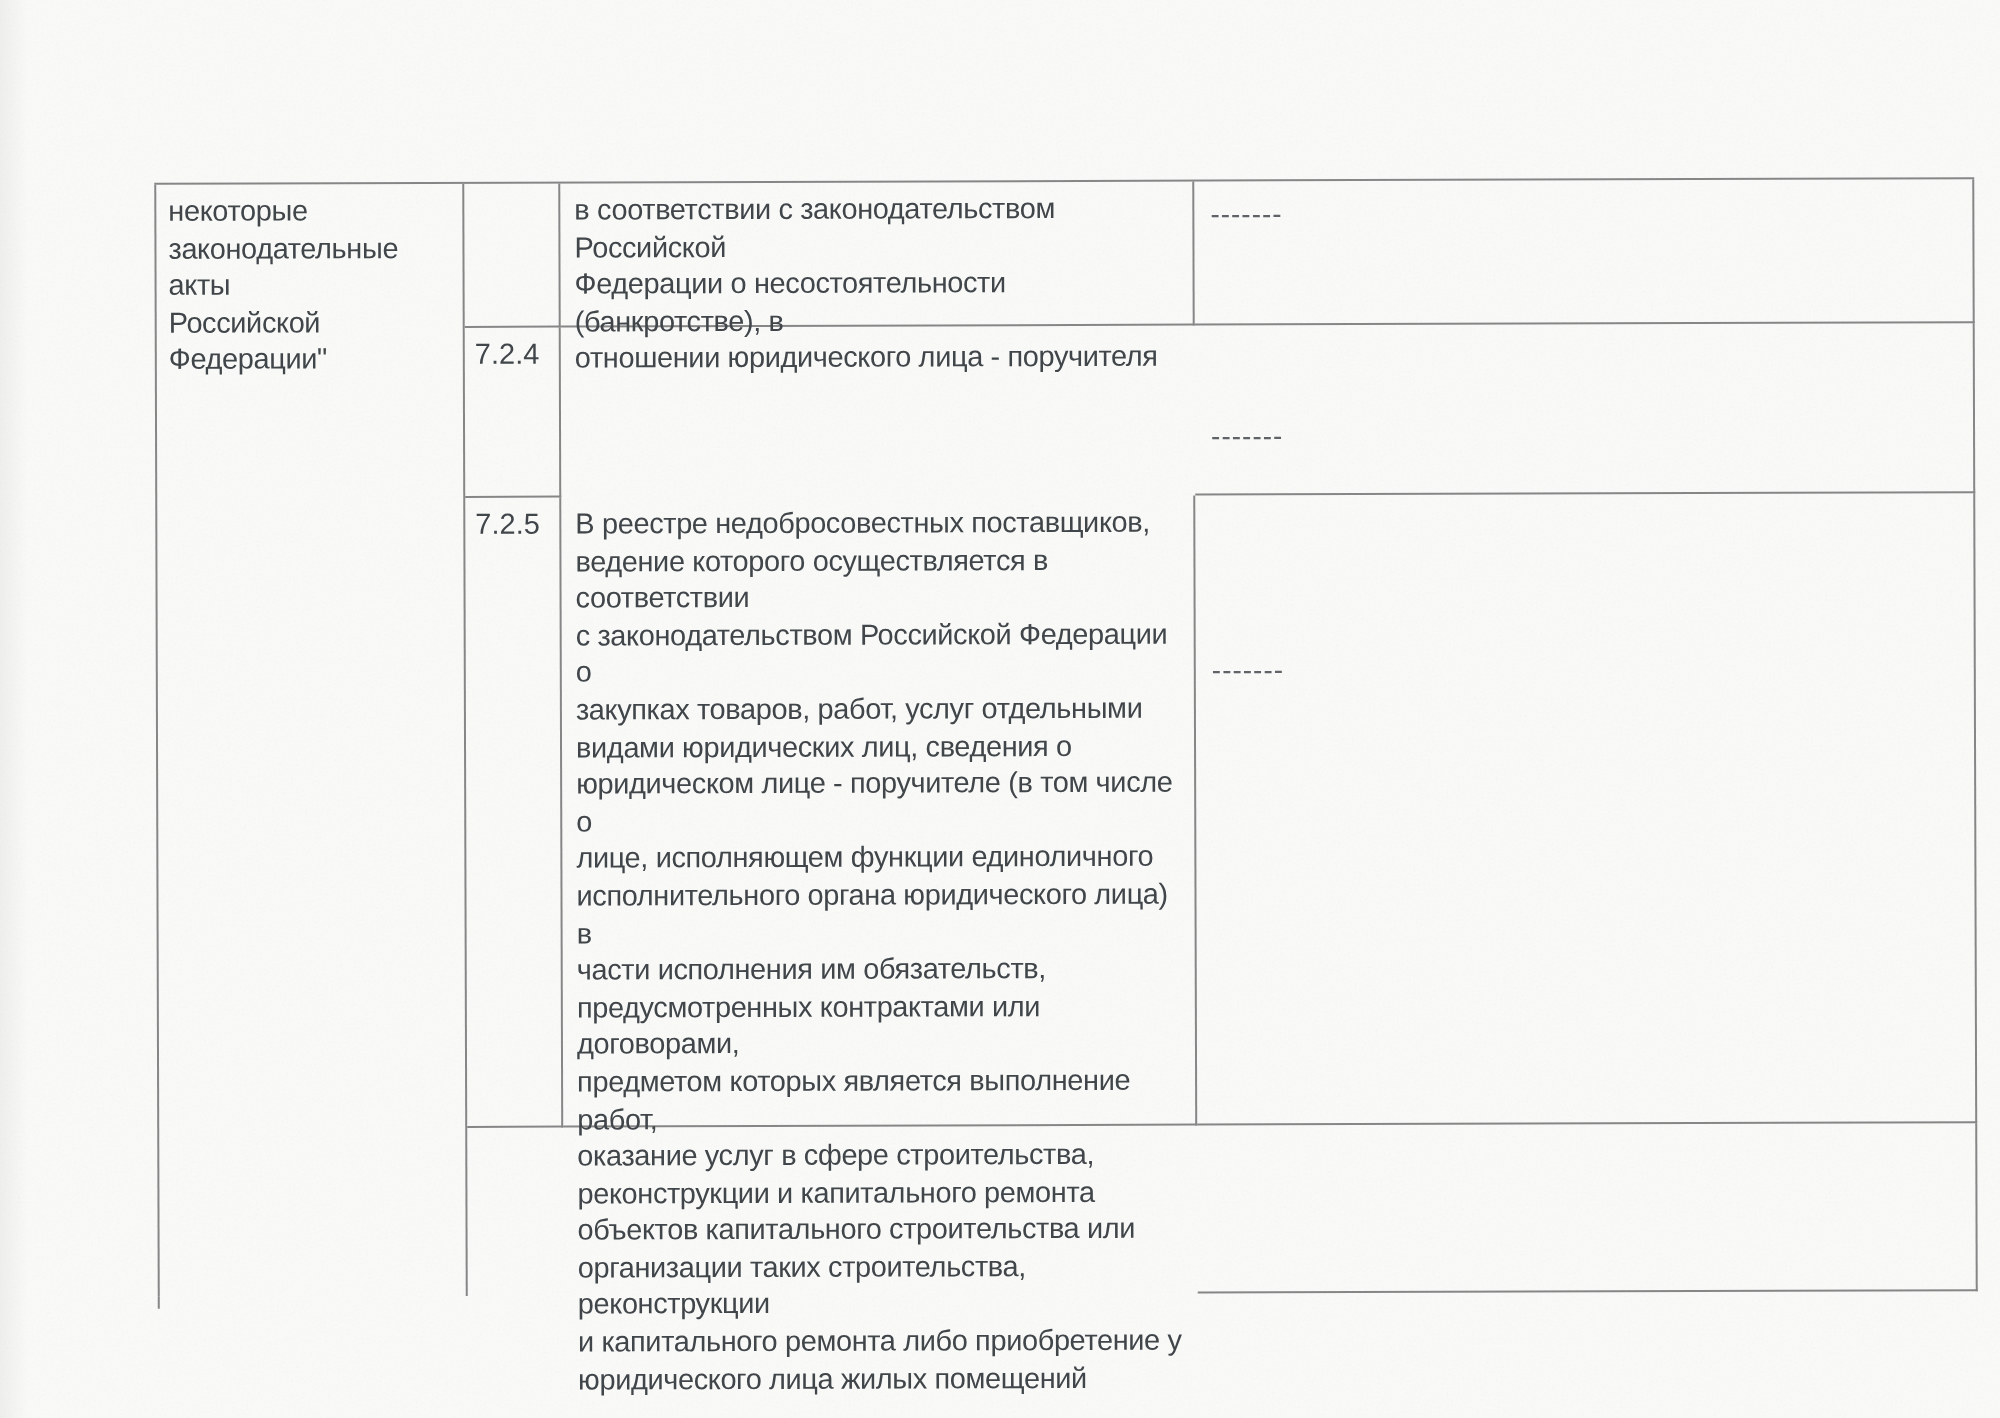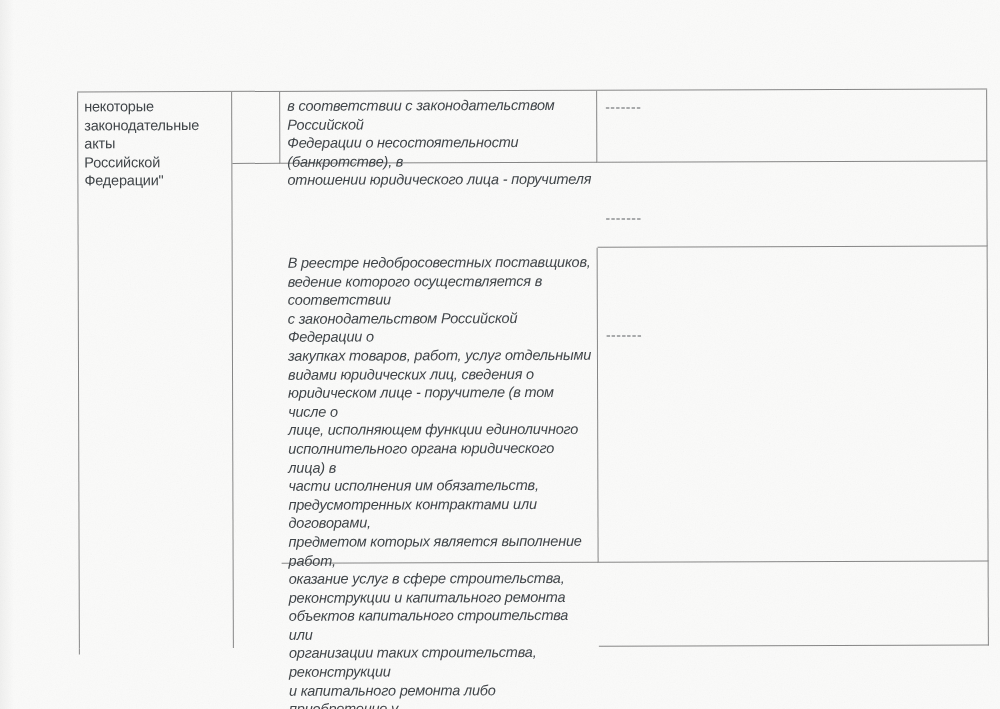--- a/index.html
+++ b/index.html
@@ -56,21 +56,20 @@
     border-right:1px solid var(--border);
     border-bottom:1px solid var(--border);
     padding:5px 2px 0 5px;
     letter-spacing:0;
   }
   .desc{
     grid-column:3;
     border-right:1px solid var(--border);
     border-bottom:1px solid var(--border);
     padding:5px 5px 0 7px;
-    font-style:italic;
   }
   .val{
     grid-column:4;
     border-right:1px solid var(--border);
     border-bottom:1px solid var(--border);
     padding:0 0 0 8px;
     color:var(--dash);
     font-size:14px;
     letter-spacing:0.5px;
   }
@@ -97,22 +96,24 @@
 законодательные акты
 Российской
 Федерации"</div>
 
   <div class="cell num r1"></div>
   <div class="cell desc r1">в соответствии с законодательством Российской
 Федерации о несостоятельности (банкротстве), в
 отношении юридического лица - поручителя</div>
   <div class="cell val r1 p1">-------</div>
 
+  <div class="cell num r2">7.2.4</div>
   <div class="cell val r2 p2">-------</div>
 
+  <div class="cell num r3">7.2.5</div>
   <div class="cell desc r3">В реестре недобросовестных поставщиков,
 ведение которого осуществляется в соответствии
 с законодательством Российской Федерации о
 закупках товаров, работ, услуг отдельными
 видами юридических лиц, сведения о
 юридическом лице - поручителе (в том числе о
 лице, исполняющем функции единоличного
 исполнительного органа юридического лица) в
 части исполнения им обязательств,
 предусмотренных контрактами или договорами,

